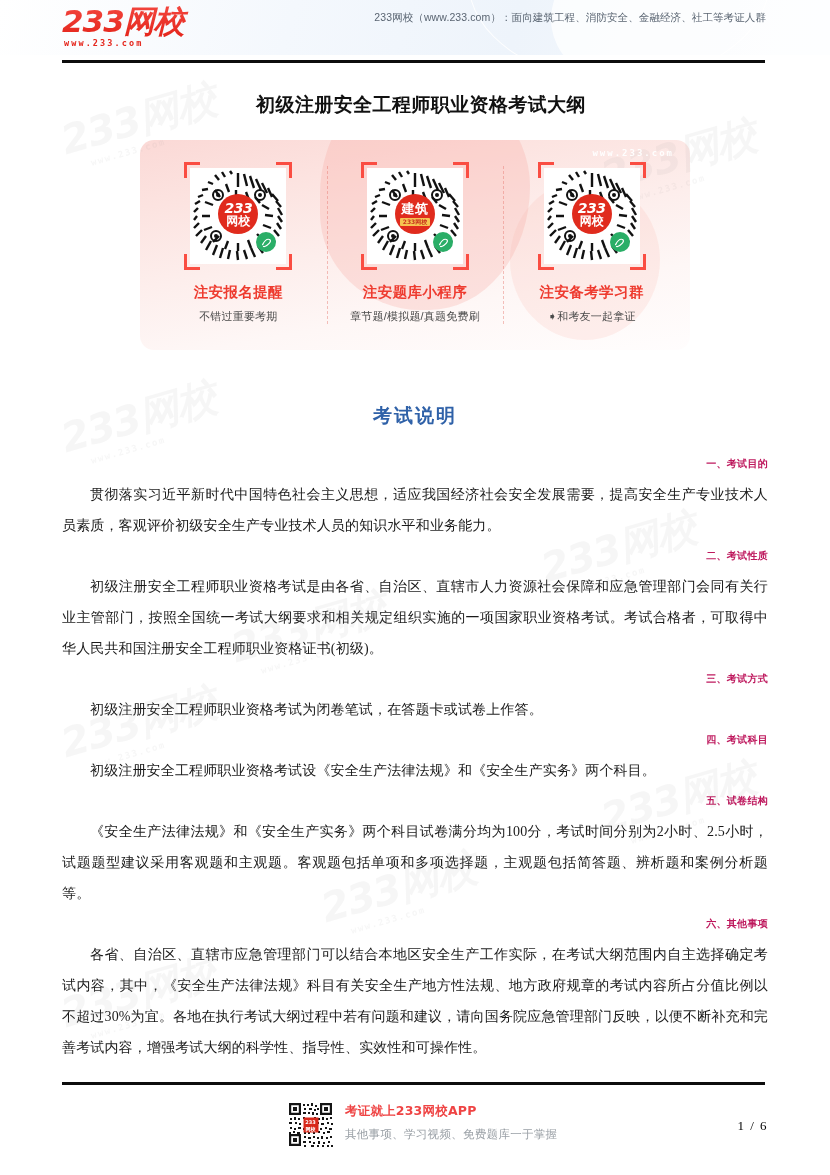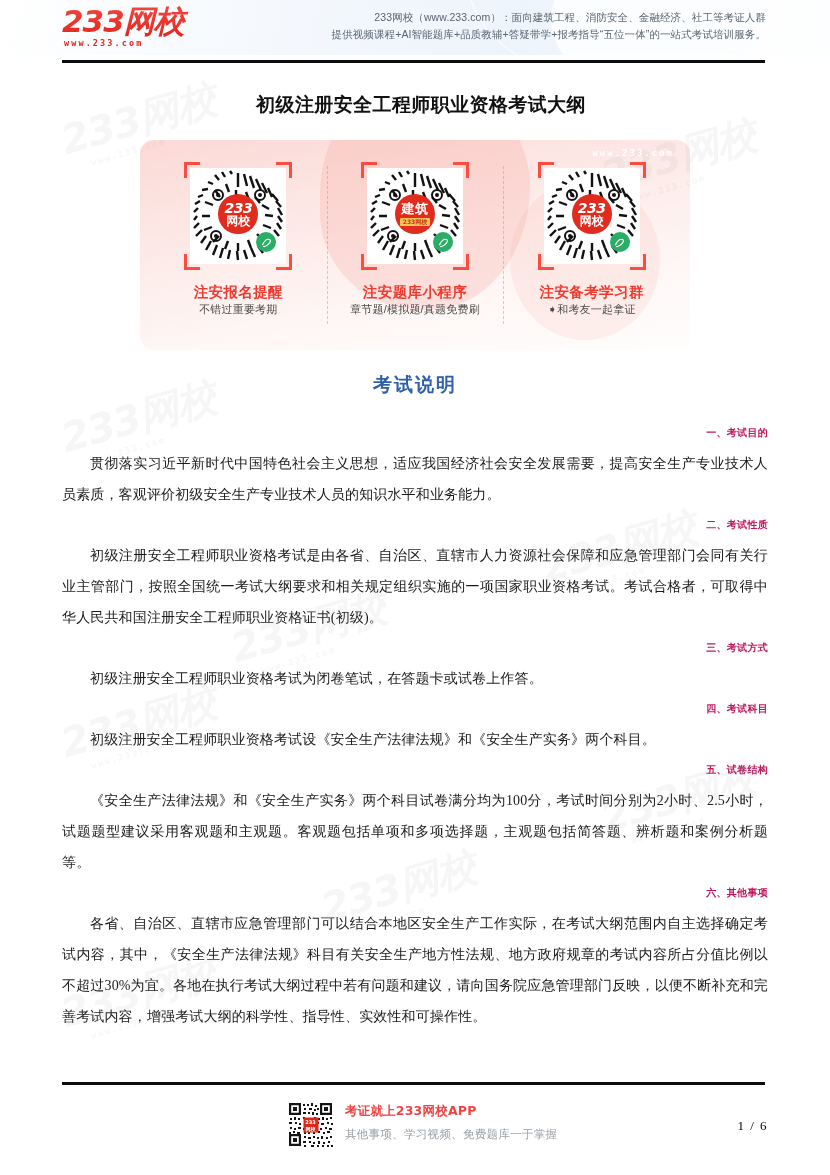--- a/index.html
+++ b/index.html
@@ -229,40 +229,42 @@
 
   .qr-title {
     margin-top: 13px;
     font-family: "DejaVu Sans", sans-serif;
     font-size: 14.5px;
     font-weight: bold;
     color: #ee3b2f;
     letter-spacing: 0.4px;
   }
   .qr-desc {
+    margin-top: 7px;
     font-family: "Liberation Sans", sans-serif;
     font-size: 11px;
     color: #4a4a4a;
     letter-spacing: 0.2px;
   }
 
   
   .content {
     position: absolute;
     left: 62px; top: 372px;
     width: 706px;
   }
   .section-title-main {
     text-align: center;
     font-family: "Liberation Serif", serif;
     font-size: 19px;
     font-weight: bold;
     color: #2f61a8;
     letter-spacing: 2px;
     margin-bottom: 20px;
+    margin-top: 31px;
   }
   .sec-head {
     font-family: "Liberation Serif", serif;
     font-size: 10px;
     font-weight: bold;
     color: #be185d;
     text-indent: 24px;
     line-height: 30px;
     letter-spacing: 0.3px;
     text-align: right;
@@ -403,21 +405,20 @@
   <span class="small">www.233.com</span>
 </div>
 
 <div class="header">
   <div class="logo-wrap">
     <div class="logo-main">233网校</div>
     <div class="logo-sub">www.233.com</div>
   </div>
   <div class="header-text">
     <div>233网校（www.233.com）：面向建筑工程、消防安全、金融经济、社工等考证人群</div>
-    <div>提供视频课程+AI智能题库+品质教辅+答疑带学+报考指导“五位一体”的一站式考试培训服务。</div>
   </div>
 </div>
 <div class="rule-top"></div>
 
 <div class="doc-title">初级注册安全工程师职业资格考试大纲</div>
 
 <div class="qr-banner">
   <div class="blob1"></div>
   <div class="blob2"></div>
   <div class="banner-site">www.233.com</div>

